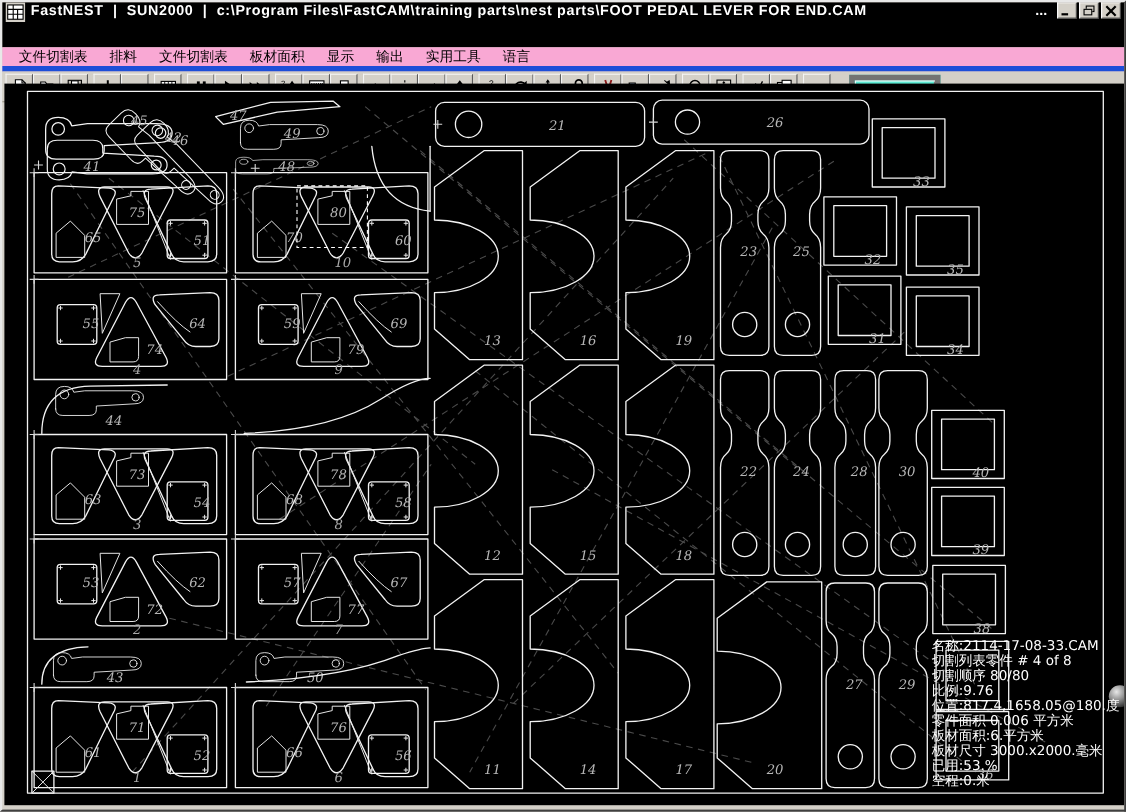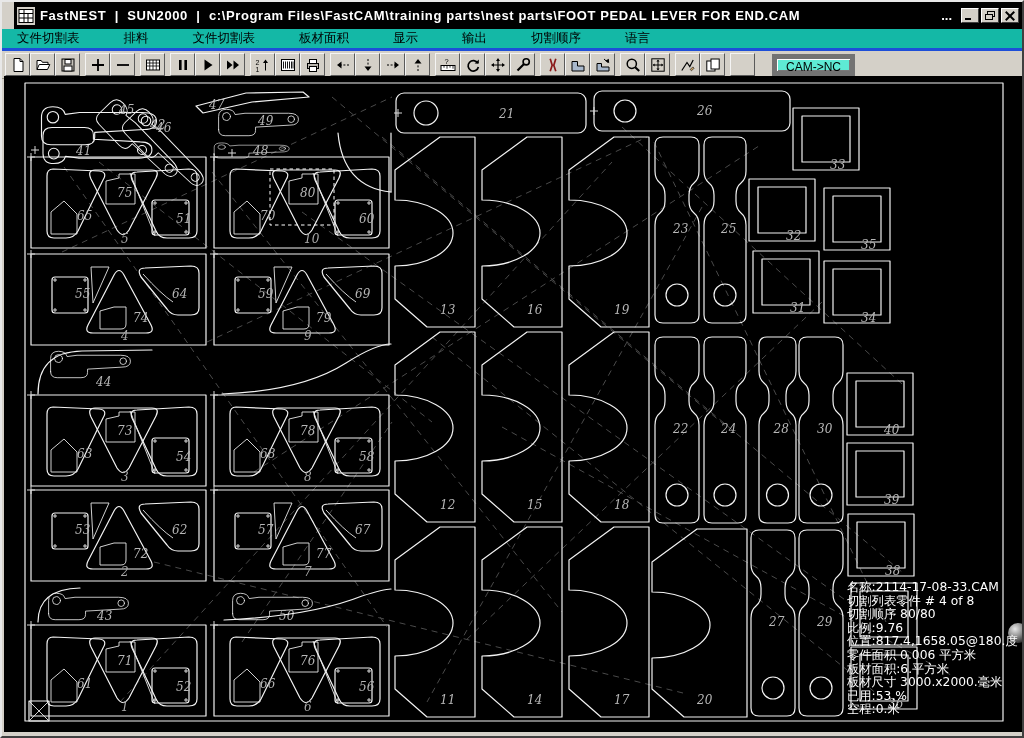--- a/index.html
+++ b/index.html
@@ -1,33 +1,33 @@
 <!DOCTYPE html>
 <html><head>
 <meta charset="utf-8">
 <style>
   html,body{margin:0;padding:0;background:#808080;}
   *{box-sizing:border-box;}
   .window{position:relative;width:1024px;height:738px;background:#d4d0c8;
     border:2px solid;border-color:#e8e8e8 #404040 #404040 #e8e8e8;
     font-family:"Liberation Sans","DejaVu Sans",sans-serif;overflow:hidden;}
-  .titlebar{height:27px;background:#000;display:flex;align-items:center;padding:0 3px;gap:5px;margin-left:12px;}
+  .titlebar{height:41px;background:#000;display:flex;align-items:flex-start;padding:0 3px;gap:5px;}
   .app-icon{width:18px;height:18px;flex:0 0 auto;}
   .title-text{color:#fff;font-weight:bold;font-size:13px;letter-spacing:.6px;white-space:nowrap;overflow:hidden;flex:1;}
   .dots{color:#fff;font-size:13px;font-weight:bold;margin-right:4px;}
   .win-btns{display:flex;gap:2px;}
   .wbtn{width:18px;height:15px;background:#d4d0c8;border:1px solid;border-color:#fff #404040 #404040 #fff;
     position:relative;padding:0;}
   .g-min{position:absolute;left:3px;right:7px;bottom:2px;height:2px;background:#000;}
   .g-r1{position:absolute;left:5px;top:2px;width:8px;height:6px;border:1px solid #000;background:#d4d0c8;}
   .g-r2{position:absolute;left:3px;top:5px;width:8px;height:6px;border:1px solid #000;background:#d4d0c8;}
   .g-x1,.g-x2{position:absolute;left:2px;top:6px;width:12px;height:2px;background:#000;}
   .g-x1{transform:rotate(45deg);} .g-x2{transform:rotate(-45deg);}
-  .menubar{height:22px;display:flex;align-items:center;padding-left:5px;background:#14b8a6;
-    border-bottom:3px solid #1d4ed8;gap:24px;}
+  .menubar{height:22px;display:flex;align-items:center;padding-left:5px;background:#f9a8d4;
+    border-bottom:5px solid #1d4ed8;}
   .menu-item{padding:2px 10px 3px 10px;font-size:12.5px;color:#000;white-space:nowrap;}
   .toolbar{height:28px;display:flex;align-items:center;padding:2px 3px;background:#d4d0c8;
     border-bottom:1px solid #9a9688;}
   .tgroup{display:flex;margin-right:5px;}
   .tbtn{width:25px;height:23px;background:#d4d0c8;border:1px solid;border-color:#f4f4f4 #5a5a5a #5a5a5a #f4f4f4;
     display:flex;align-items:center;justify-content:center;padding:0;}
   .camnc{margin-left:12px;height:22px;padding:1px 9px;font-size:12px;color:#000;background:#5eead4;
     border:5px solid #737373;box-shadow:inset 1px 1px 0 #fff,inset -1px -1px 0 #7a7a7a;white-space:nowrap;}
   .canvas{position:absolute;left:2px;top:74px;width:1018px;height:656px;background:#000;overflow:hidden;}
   .canvas svg{position:absolute;left:0;top:0;}
@@ -72,21 +72,21 @@
     </span>
   </div>
 
   <div class="menubar">
       <span class="menu-item">文件切割表</span>
       <span class="menu-item">排料</span>
       <span class="menu-item">文件切割表</span>
       <span class="menu-item">板材面积</span>
       <span class="menu-item">显示</span>
       <span class="menu-item">输出</span>
-      <span class="menu-item">切割顺序</span>
+      <span class="menu-item">实用工具</span>
       <span class="menu-item">语言</span>
     </div>
 
   <div class="toolbar">
     <span id="tb-groups" style="display:flex;">
         <span class="tgroup">
           <button class="tbtn">
             <svg width="16" height="16" viewBox="0 0 16 16">
               <path d="M4 1.5h6l3 3v10H4z" fill="#fff" stroke="#000"></path>
               <path d="M10 1.5v3h3" fill="none" stroke="#000"></path>

